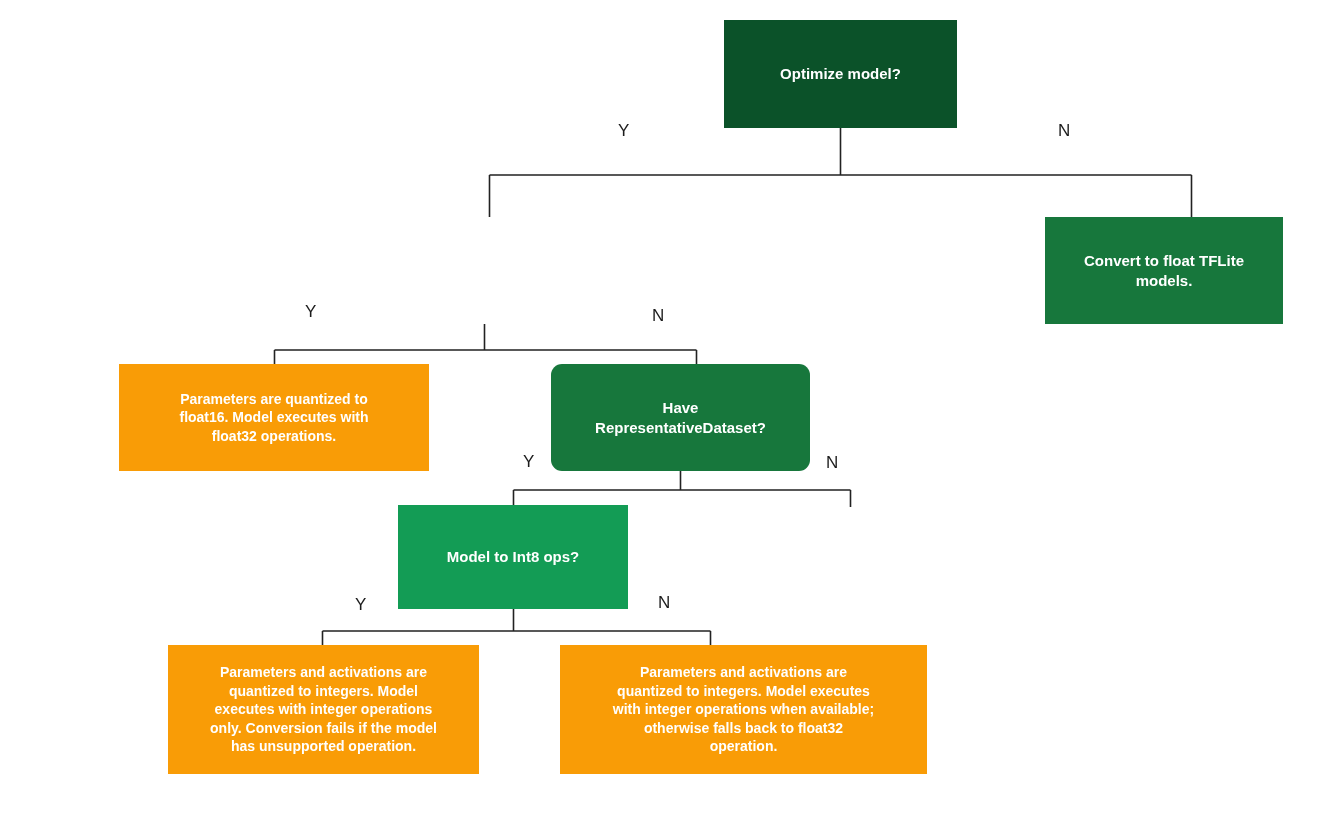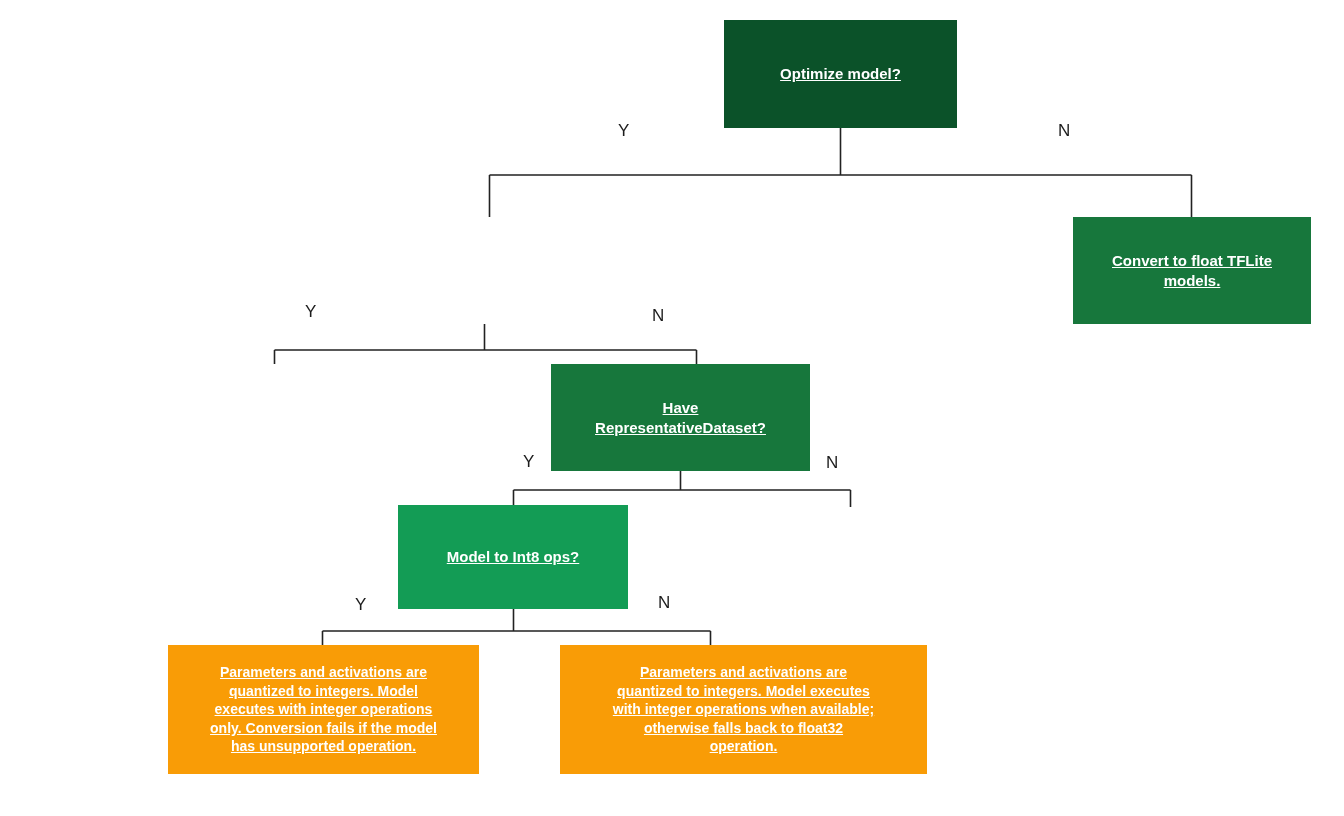--- a/index.html
+++ b/index.html
@@ -26,21 +26,20 @@
     display: flex;
     align-items: center;
     justify-content: center;
     text-align: center;
     color: #ffffff;
     font-weight: bold;
     line-height: 1.32;
     padding: 4px 10px;
     white-space: pre-line;
     z-index: 3;
-    text-decoration: underline;
   }
   .node.dark-green   { background: #0b5229; }
   .node.mid-green    { background: #17773c; }
   .node.bright-green { background: #139c55; }
   .node.orange       { background: #f99c06; }
 
   .edge-label {
     position: absolute;
     color: #1c1c1c;
     font-family: "Liberation Sans", sans-serif;
@@ -67,23 +66,26 @@
 <body>
 
 <div id="canvas">
   <svg class="links" viewBox="0 0 1344 816" xmlns="http://www.w3.org/2000/svg">
       <path d="M 840.5 128 L 840.5 175 M 489.5 175 L 1191.5 175 M 489.5 175 L 489.5 217 M 1191.5 175 L 1191.5 217" stroke="#222222"></path>
       <path d="M 484.5 324 L 484.5 350 M 274.5 350 L 696.5 350 M 274.5 350 L 274.5 364 M 696.5 350 L 696.5 364" stroke="#222222"></path>
       <path d="M 680.5 471 L 680.5 490 M 513.5 490 L 850.5 490 M 513.5 490 L 513.5 505 M 850.5 490 L 850.5 507" stroke="#222222"></path>
       <path d="M 513.5 609 L 513.5 631 M 322.5 631 L 710.5 631 M 322.5 631 L 322.5 645 M 710.5 631 L 710.5 645" stroke="#222222"></path>
     </svg>
 <div class="node dark-green" style="left: 724px; top: 20px; width: 233px; height: 108px; font-size: 15px;">Optimize model?</div>
-    <div class="node mid-green" style="left: 1073px; top: 217px; width: 238px; height: 107px; font-size: 15px;">Convert to float TFLite
+    <div class="node mid-green" style="left: 1045px; top: 217px; width: 238px; height: 107px; font-size: 15px;">Convert to float TFLite
 models.</div>
-    <div class="node mid-green" style="left: 551px; top: 364px; width: 259px; height: 107px; font-size: 15px;">Have
+    <div class="node orange" style="left: 119px; top: 364px; width: 310px; height: 107px; font-size: 14px;">Parameters are quantized to
+float16. Model executes with
+float32 operations.</div>
+    <div class="node mid-green" style="left: 551px; top: 364px; width: 259px; height: 107px; font-size: 15px; border-radius: 11px;">Have
 RepresentativeDataset?</div>
     <div class="node bright-green" style="left: 398px; top: 505px; width: 230px; height: 104px; font-size: 15px;">Model to Int8 ops?</div>
     <div class="node orange" style="left: 168px; top: 645px; width: 311px; height: 129px; font-size: 14px;">Parameters and activations are
 quantized to integers. Model
 executes with integer operations
 only. Conversion fails if the model
 has unsupported operation.</div>
     <div class="node orange" style="left: 560px; top: 645px; width: 367px; height: 129px; font-size: 14px;">Parameters and activations are
 quantized to integers. Model executes
 with integer operations when available;

